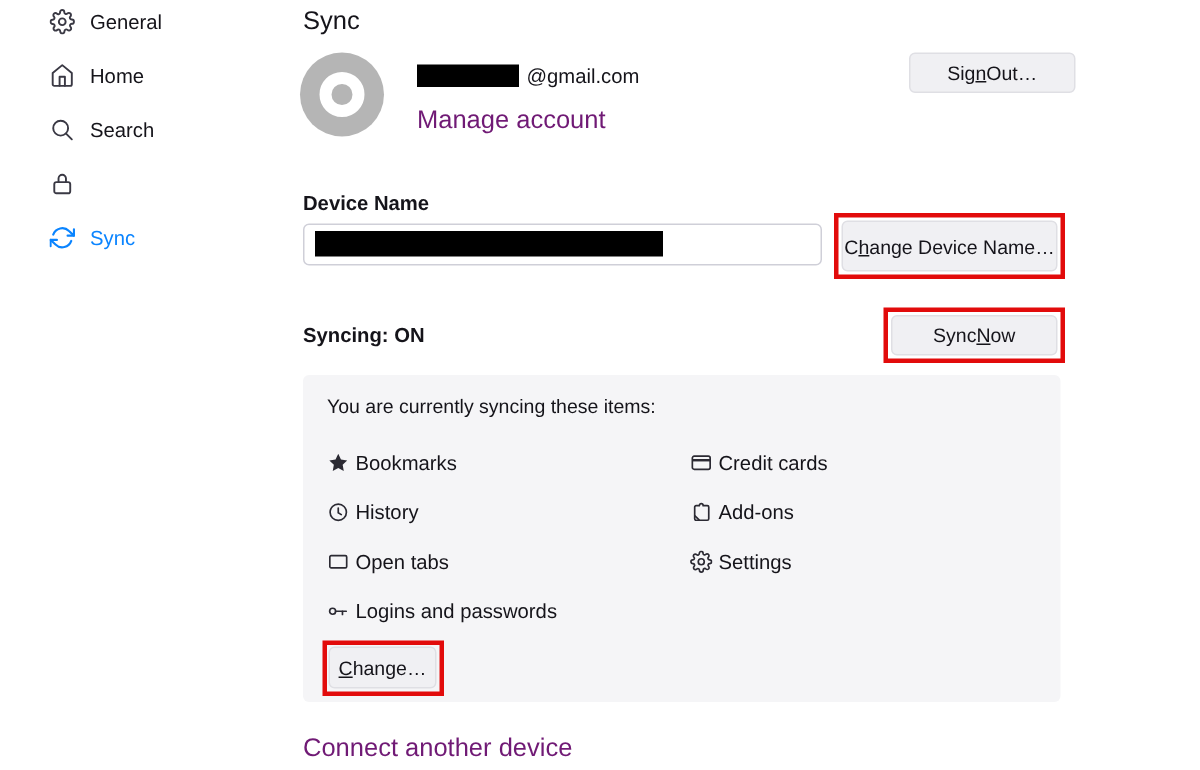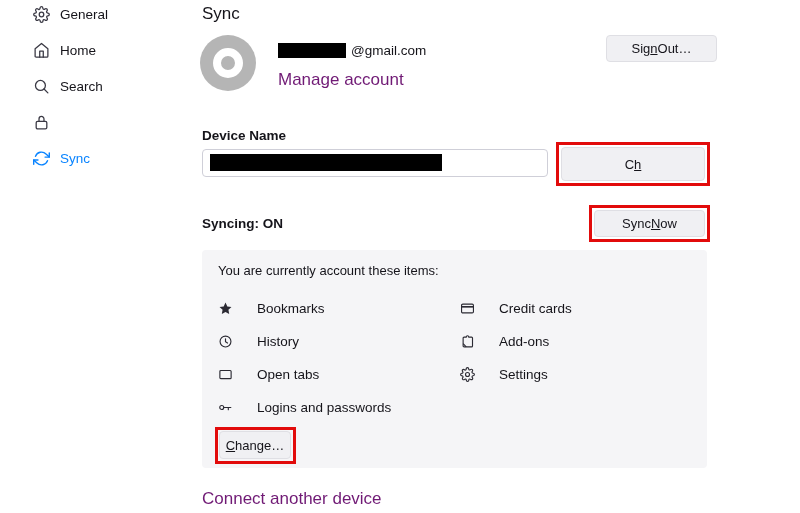--- a/index.html
+++ b/index.html
@@ -43,21 +43,21 @@
   .device-input{
     position:absolute;left:202px;top:149px;width:346px;height:28px;
     border:1px solid #cfcfd8;border-radius:4px;background:#fff;box-sizing:border-box;
   }
   .device-input .redact{position:absolute;left:7px;top:4px;width:232px;height:17px;}
   
   .panel{
     position:absolute;left:202px;top:250px;width:505px;height:218px;
     background:#f5f5f7;border-radius:4px;
   }
-  .sync-item{position:absolute;display:flex;align-items:center;gap:24px;height:17px;text-align:right;}
+  .sync-item{position:absolute;display:flex;align-items:center;gap:4px;height:17px;text-align:right;}
   .sync-item .icon{width:15px;height:15px;display:inline-flex;color:#2b2a33;}
 </style>
 </head>
 <body>
 
 <div class="side-item" style="top:3px;">
   <span class="icon">
     <svg viewBox="0 0 24 24" fill="none" stroke="currentColor" stroke-width="1.8" stroke-linecap="round" stroke-linejoin="round">
         <circle cx="12" cy="12" r="3.2"></circle>
         <path d="M19.4 15a1.65 1.65 0 0 0 .33 1.82l.06.06a2 2 0 1 1-2.83 2.83l-.06-.06a1.65 1.65 0 0 0-1.82-.33 1.65 1.65 0 0 0-1 1.51V21a2 2 0 1 1-4 0v-.09a1.65 1.65 0 0 0-1-1.51 1.65 1.65 0 0 0-1.82.33l-.06.06a2 2 0 1 1-2.83-2.83l.06-.06a1.65 1.65 0 0 0 .33-1.82 1.65 1.65 0 0 0-1.51-1H3a2 2 0 1 1 0-4h.09a1.65 1.65 0 0 0 1.51-1 1.65 1.65 0 0 0-.33-1.82l-.06-.06a2 2 0 1 1 2.83-2.83l.06.06a1.65 1.65 0 0 0 1.82.33h.01a1.65 1.65 0 0 0 1-1.51V3a2 2 0 1 1 4 0v.09a1.65 1.65 0 0 0 1 1.51h.01a1.65 1.65 0 0 0 1.82-.33l.06-.06a2 2 0 1 1 2.83 2.83l-.06.06a1.65 1.65 0 0 0-.33 1.82v.01a1.65 1.65 0 0 0 1.51 1H21a2 2 0 1 1 0 4h-.09a1.65 1.65 0 0 0-1.51 1z"></path>
@@ -121,33 +121,34 @@
     <span> Out…</span>
   </button>
 
 <div class="lbl bold" style="left:202px;top:128px;">Device Name</div>
 <div class="device-input" role="textbox">
   <div class="redact"></div>
 </div>
 <button class="btn" style="left:561px;top:147px;width:144px;height:34px;">
     <span>C</span>
     <span class="ak">h</span>
+    <span>ange Device Name…</span>
   </button>
 <div class="annot" style="left:556px;top:142px;width:154px;height:44px;"></div>
 
 <div class="lbl bold" style="left:202px;top:216px;">Syncing: ON</div>
 <button class="btn" style="left:594px;top:210px;width:111px;height:27px;">
     <span>Sync </span>
     <span class="ak">N</span>
     <span>ow</span>
   </button>
 <div class="annot" style="left:589px;top:205px;width:121px;height:37px;"></div>
 
 <div class="panel">
-  <div class="lbl" style="left:16px;top:13px;font-size:13px;">You are currently account these items:</div>
+  <div class="lbl" style="left:16px;top:13px;font-size:13px;">You are currently syncing these items:</div>
 
   <div class="sync-item" style="left:16px;top:50px;">
     <span class="icon">
       <svg viewBox="0 0 24 24" fill="currentColor">
           <polygon points="12 2.5 14.9 8.6 21.5 9.5 16.7 14.1 17.9 20.7 12 17.5 6.1 20.7 7.3 14.1 2.5 9.5 9.1 8.6"></polygon>
         </svg>
     </span>
     <span>Bookmarks</span>
   </div>
   <div class="sync-item" style="left:16px;top:83px;">

